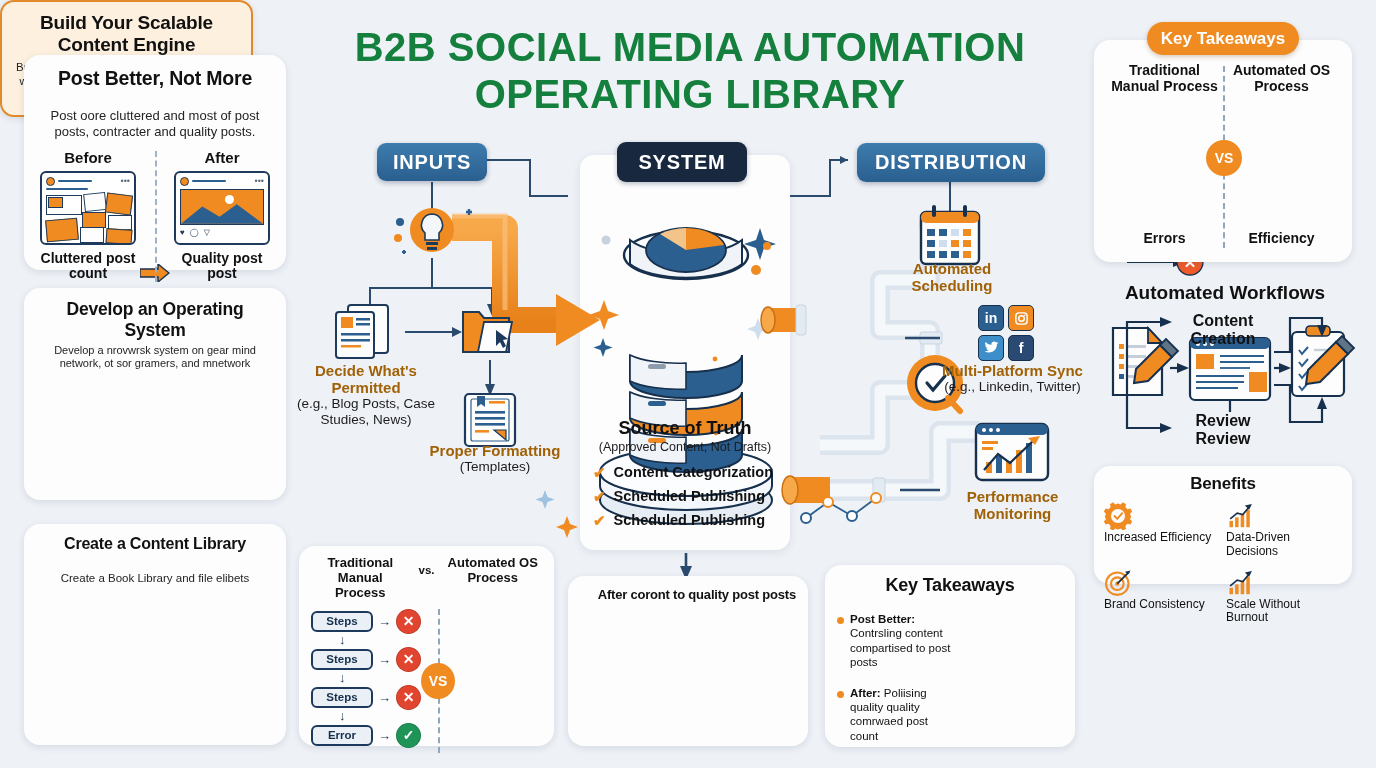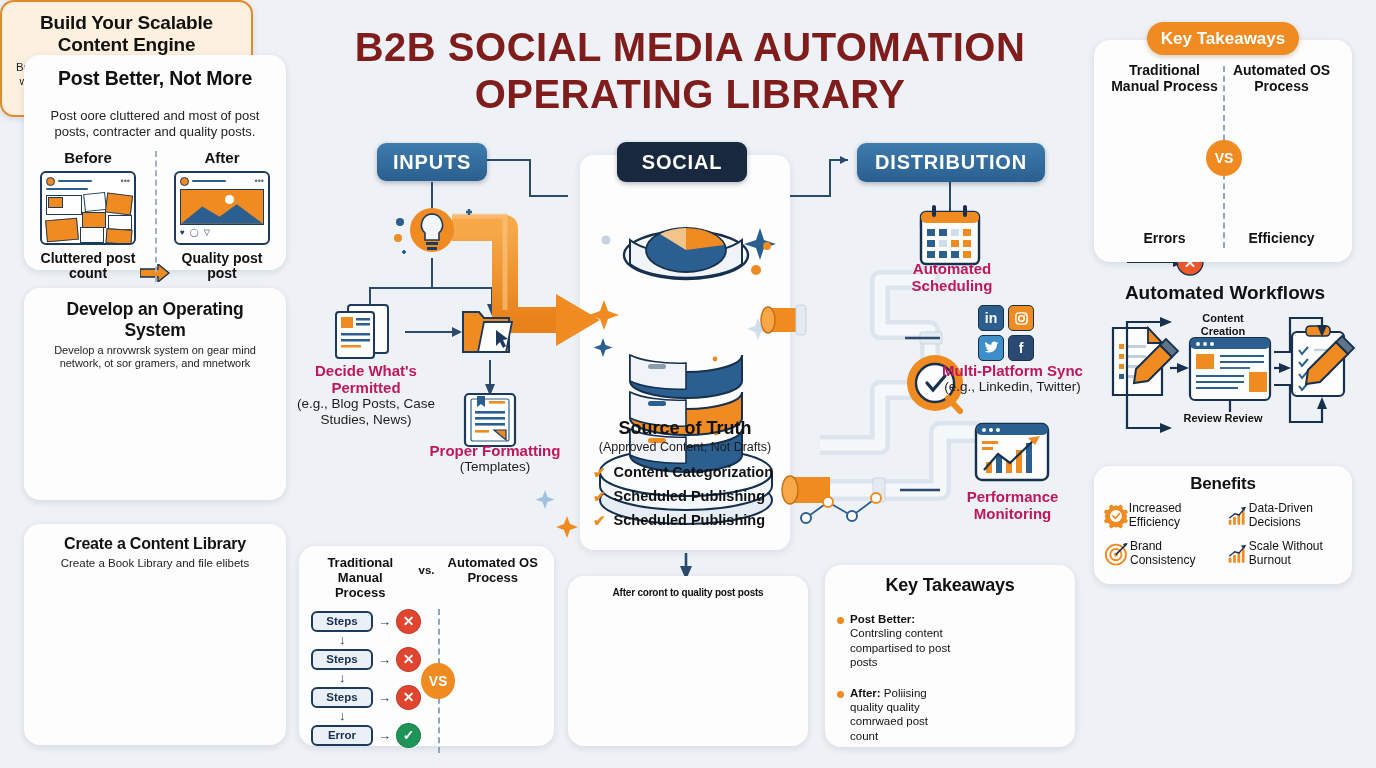--- a/index.html
+++ b/index.html
@@ -32,21 +32,21 @@
     line-height: 1.22;
   }
 
   
   #main-title {
     position: absolute; left: 330px; top: 24px; width: 720px;
     text-align: center;
     font-weight: 800;
     font-size: 40px;
     line-height: 1.18;
-    color: #7f1d1d;
+    color: #15803d;
     letter-spacing: .5px;
   }
 
   
   .stage-badge {
     position: absolute;
     color: #fff;
     font-weight: 800;
     letter-spacing: .8px;
     border-radius: 9px;
@@ -63,21 +63,21 @@
     position: absolute; left: 580px; top: 155px; width: 210px; height: 395px;
     background: #fdfdfd; border-radius: 14px;
     box-shadow: 0 2px 8px rgba(40,60,90,.10);
   }
 
   
   #flow-svg { position: absolute; left: 0; top: 0; width: 1376px; height: 768px; pointer-events: none; }
 
   
   .cen-label { position: absolute; text-align: center; }
-  .cen-label .b { font-weight: bold; font-size: 15px; line-height: 1.14; color: #be185d; }
+  .cen-label .b { font-weight: bold; font-size: 15px; line-height: 1.14; color: #a16207; }
   .cen-label .s { font-size: 13.5px; line-height: 1.2; color: #1c1c1c; }
 
   #lbl-decide { left: 296px; top: 362px; width: 140px; }
   #lbl-format { left: 420px; top: 442px; width: 150px; }
   #lbl-sched  { left: 892px; top: 260px; width: 120px; }
   #lbl-sync   { left: 925px; top: 362px; width: 175px; }
   #lbl-perf   { left: 945px; top: 488px; width: 135px; }
 
   
   #sot { position: absolute; left: 585px; top: 418px; width: 200px; }
@@ -110,36 +110,36 @@
   .react { display: flex; gap: 5px; margin-top: 3px; font-size: 8px; color: #1d3a5c; }
 
   
   #card-os { left: 24px; top: 288px; width: 262px; height: 212px; padding: 11px 12px; }
   #card-os .card-title { font-size: 17.5px; }
   #card-os .card-sub { font-size: 11px; margin-top: 3px; }
 
   
   #card-lib { left: 24px; top: 524px; width: 262px; height: 221px; padding: 11px 12px; }
   #card-lib .card-title { font-size: 16px; }
-  #card-lib .card-sub { font-size: 11.5px; margin-top: 3px; }
+  #card-lib .card-sub { font-size: 11.5px; margin-top: 18px; }
 
   
   #card-vs { left: 299px; top: 546px; width: 255px; height: 200px; padding: 10px 12px; }
   .vs-heads { display: flex; align-items: flex-start; }
   .vs-heads .h { flex: 1; text-align: center; font-weight: bold; font-size: 13px; line-height: 1.15; }
   .vs-heads .mid { width: 34px; text-align: center; font-weight: bold; font-size: 11.5px; padding-top: 8px; }
   .step-box { border: 2px solid #1d3a5c; border-radius: 6px; background: #eaf0f6; width: 62px; height: 21px; display: flex; align-items: center; justify-content: center; font-size: 11.5px; font-weight: 600; color: #17304d; }
   .badge-circ { width: 25px; height: 25px; border-radius: 50%; display: flex; align-items: center; justify-content: center; color: #fff; font-weight: bold; font-size: 14px; border: 1.5px solid rgba(0,0,0,.15); }
   .c-red { background: #e2452f; }
   .c-green { background: #1e9457; }
   .vs-circ { width: 36px; height: 36px; border-radius: 50%; background: #ef8b21; color: #fff; font-weight: 800; font-size: 14px; display: flex; align-items: center; justify-content: center; }
 
   
   #card-after { left: 568px; top: 576px; width: 240px; height: 170px; padding: 11px 12px; }
-  #card-after .card-title { font-size: 10px; font-weight: bold; }
+  #card-after .card-title { font-size: 13px; font-weight: bold; text-align: right; }
 
   
   #card-kt2 { left: 825px; top: 565px; width: 250px; height: 182px; padding: 10px 12px; }
   #card-kt2 .card-title { font-size: 18px; }
   .kt-bullet { display: flex; gap: 6px; margin-top: 16px; }
   .kt-dot { width: 7px; height: 7px; border-radius: 50%; background: #ef8b21; margin-top: 5px; flex: none; }
   .kt-txt { font-size: 11.5px; line-height: 1.25; color: #111; max-width: 105px; }
   .kt-txt b { font-weight: bold; }
 
   
@@ -147,29 +147,29 @@
   #kt1-pill { position: absolute; left: 1147px; top: 22px; width: 152px; height: 33px; background: #ef8b21; color: #fff; border-radius: 17px; display: flex; align-items: center; justify-content: center; font-weight: bold; font-size: 17px; box-shadow: 0 2px 5px rgba(120,70,10,.28); z-index: 3; }
   .kt1-cols { display: flex; position: relative; height: 100%; }
   .kt1-col { flex: 1; text-align: center; }
   .kt1-h { font-weight: bold; font-size: 14px; line-height: 1.15; }
   .kt1-f { font-weight: bold; font-size: 14px; position: absolute; bottom: 6px; width: 100%; text-align: center; }
   .kt1-div { position: absolute; left: 50%; top: 4px; bottom: 4px; border-left: 2px dashed #8fa6bf; }
   #kt1-vs { position: absolute; left: 1206px; top: 140px; width: 36px; height: 36px; border-radius: 50%; background: #ef8b21; color: #fff; font-weight: 800; font-size: 14px; display: flex; align-items: center; justify-content: center; z-index: 4; }
 
   
   #aw-title { position: absolute; left: 1095px; top: 282px; width: 260px; text-align: center; font-weight: bold; font-size: 19px; color: #111; }
-  .aw-lbl { position: absolute; text-align: center; font-weight: bold; font-size: 11px; line-height: 1.15; color: #111; }
+  .aw-lbl { position: absolute; text-align: center; font-weight: bold; font-size: 16px; line-height: 1.15; color: #111; }
   #aw-cc { left: 1180px; top: 312px; width: 86px; }
   #aw-rv { left: 1180px; top: 412px; width: 86px; }
 
   
   #card-ben { left: 1094px; top: 466px; width: 258px; height: 118px; padding: 8px 10px; }
   #card-ben .card-title { font-size: 17px; }
   .ben-grid { display: grid; grid-template-columns: 1fr 1fr; gap: 10px 6px; margin-top: 8px; }
-  .ben-item { display: flex; align-items: flex-start; gap: 1px; }
+  .ben-item { display: flex; align-items: flex-start; gap: 1px; flex-direction: column; }
   .ben-txt { font-size: 12px; line-height: 1.15; color: #111; }
 
   
   #card-cta { left: 1098px; top: 630px; width: 253px; height: 117px; background: #fdf0de; border: 2.5px solid #e08a2c; border-radius: 14px; padding: 10px 12px; box-shadow: 0 2px 6px rgba(40,60,90,.12); }
   #card-cta .card-title { font-size: 19px; line-height: 1.14; }
   #card-cta .card-sub { font-size: 11.5px; margin-top: 5px; }
   #card-cta .card-sub b { font-weight: bold; }
 
   .social-grid { position: absolute; left: 978px; top: 305px; display: grid; grid-template-columns: 26px 26px; gap: 4px; }
   .soc { width: 26px; height: 26px; border-radius: 5px; display: flex; align-items: center; justify-content: center; color: #fff; font-weight: bold; font-size: 14px; border: 1.5px solid #17304d; }
@@ -663,21 +663,21 @@
       <g stroke="#17304d" stroke-width="1.8">
         <line x1="497" y1="634" x2="497" y2="639"></line>
           <line x1="497" y1="677" x2="497" y2="682"></line>
         <line x1="473" y1="658" x2="478" y2="658"></line>
           <line x1="516" y1="658" x2="521" y2="658"></line>
       </g>
     </g>
   </svg>
 
   <div class="stage-badge" id="badge-inputs">INPUTS</div>
-  <div class="stage-badge" id="badge-library">SOCIAL</div>
+  <div class="stage-badge" id="badge-library">SYSTEM</div>
   <div class="stage-badge" id="badge-distribution">DISTRIBUTION</div>
 
   <div class="cen-label" id="lbl-decide">
     <div class="b">Decide What's Permitted</div>
     <div class="s">(e.g., Blog Posts, Case Studies, News)</div>
   </div>
   <div class="cen-label" id="lbl-format">
     <div class="b">Proper Formatting</div>
     <div class="s">(Templates)</div>
   </div>

